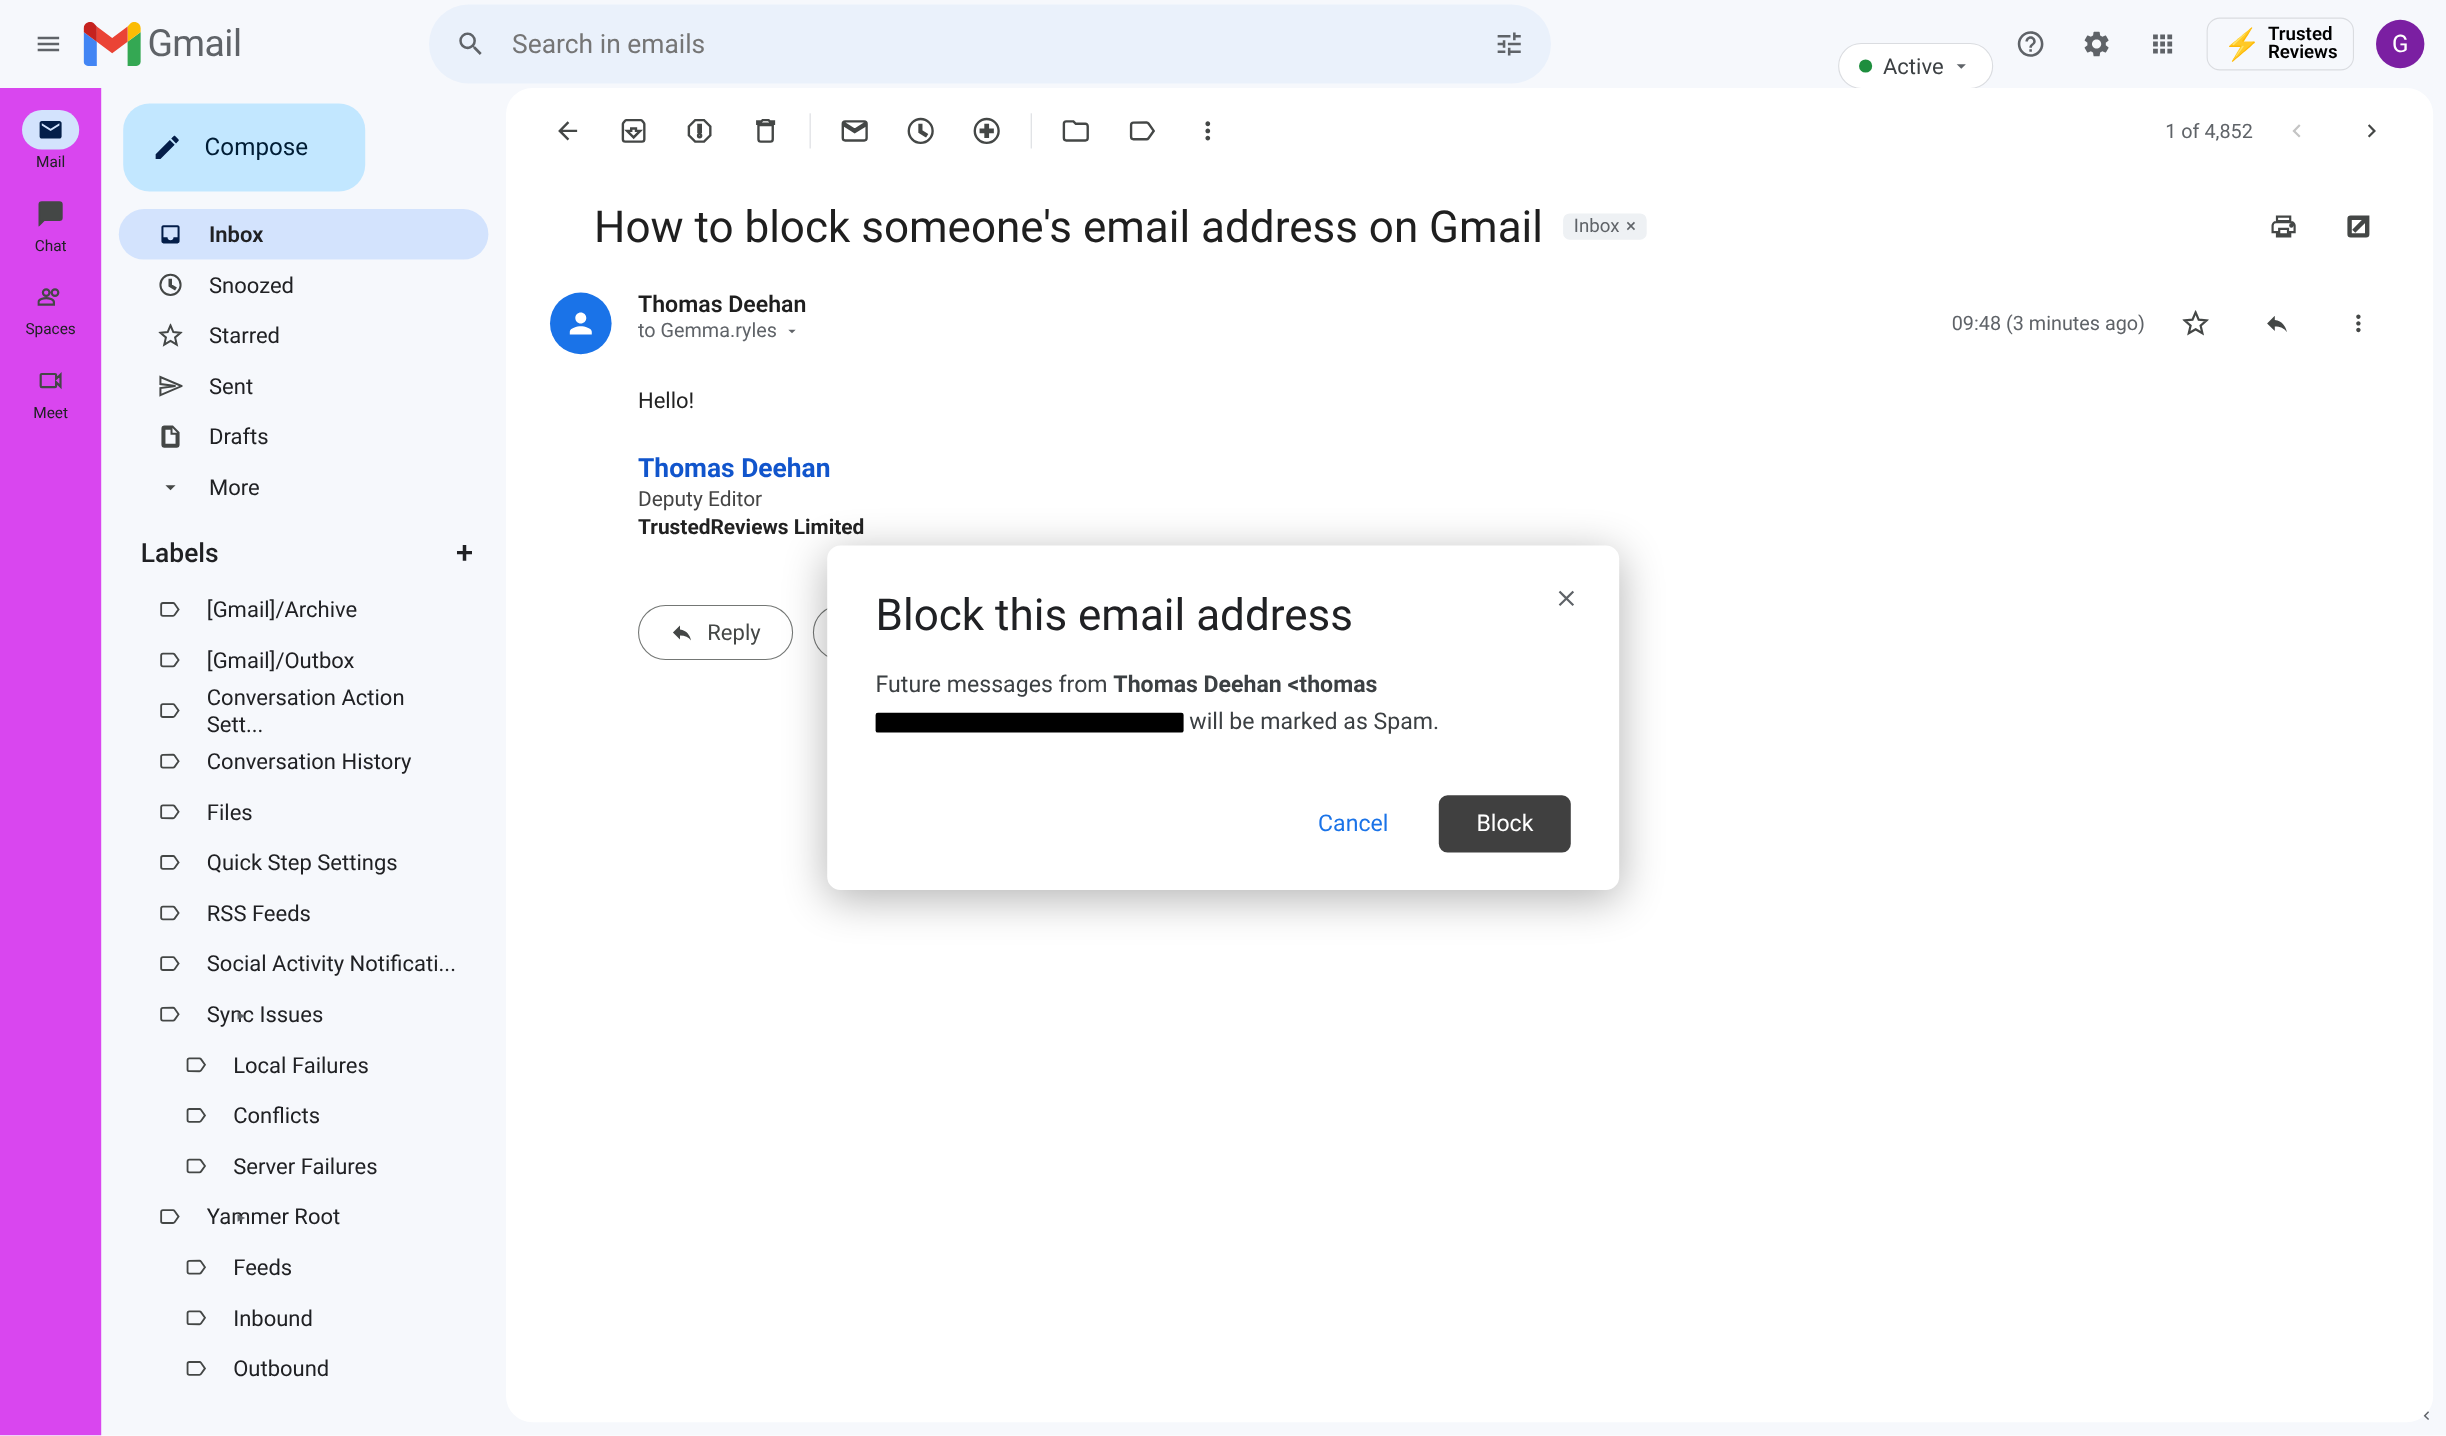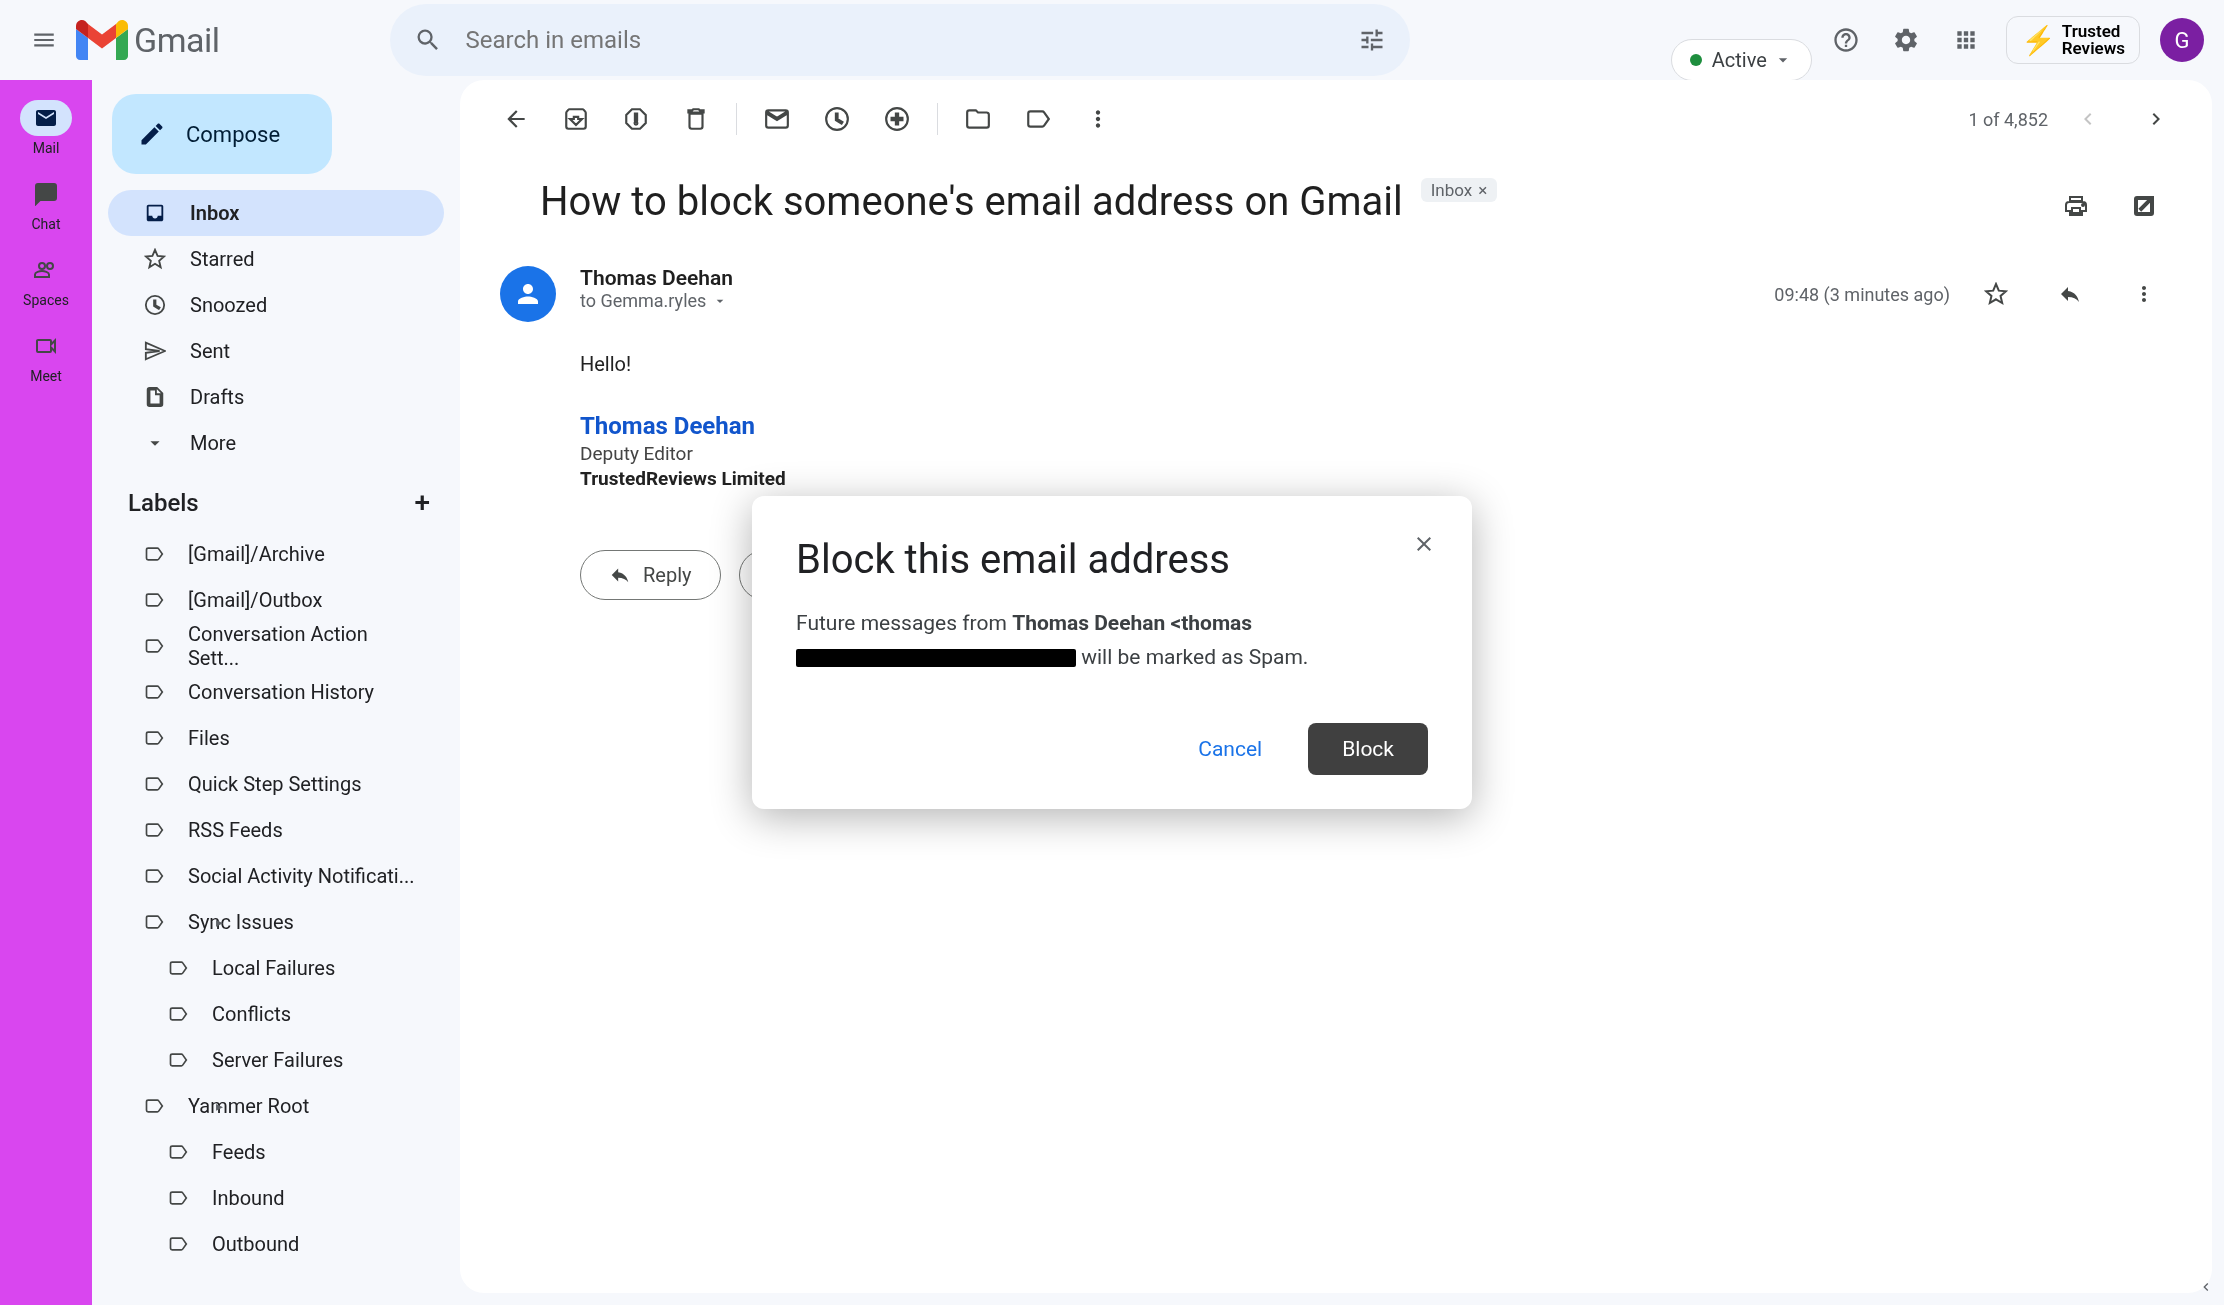--- a/index.html
+++ b/index.html
@@ -293,21 +293,21 @@
   margin-left: auto;
   display: flex;
   align-items: center;
   gap: 12px;
   font-size: 18px;
   color: #5f6368;
 }
 
 .subject-row {
   display: flex;
-  align-items: flex-start;
+  align-items: center;
   padding: 20px 40px 16px 80px;
 }
 
 .subject {
   font-size: 40px;
   color: #1f1f1f;
   font-weight: 400;
 }
 
 .inbox-chip {
@@ -623,29 +623,29 @@
   </div>
 
   <div class="nav-item active">
     <svg width="22" height="22" viewBox="0 0 24 24">
         <path fill="#041e49" d="M19 3H5c-1.1 0-2 .9-2 2v14c0 1.1.9 2 2 2h14c1.1 0 2-.9 2-2V5c0-1.1-.9-2-2-2zm0 12h-4c0 1.66-1.35 3-3 3s-3-1.34-3-3H5V5h14v10z"></path>
       </svg>
     <span>Inbox</span>
   </div>
   <div class="nav-item">
     <svg width="22" height="22" viewBox="0 0 24 24">
+        <path fill="none" stroke="#444746" stroke-width="2" d="M12 2C6.5 2 2 6.5 2 12s4.5 10 10 10 10-4.5 10-10S17.5 2 12 2zm4.2 14.2L11 13V7h1.5v5.2l4.5 2.7-.8 1.3z"></path>
+      </svg>
+    <span>Snoozed</span>
+  </div>
+  <div class="nav-item">
+    <svg width="22" height="22" viewBox="0 0 24 24">
         <path fill="none" stroke="#444746" stroke-width="2" d="M12 17.27L18.18 21l-1.64-7.03L22 9.24l-7.19-.61L12 2 9.19 8.63 2 9.24l5.46 4.73L5.82 21z"></path>
       </svg>
     <span>Starred</span>
-  </div>
-  <div class="nav-item">
-    <svg width="22" height="22" viewBox="0 0 24 24">
-        <path fill="none" stroke="#444746" stroke-width="2" d="M12 2C6.5 2 2 6.5 2 12s4.5 10 10 10 10-4.5 10-10S17.5 2 12 2zm4.2 14.2L11 13V7h1.5v5.2l4.5 2.7-.8 1.3z"></path>
-      </svg>
-    <span>Snoozed</span>
   </div>
   <div class="nav-item">
     <svg width="22" height="22" viewBox="0 0 24 24">
         <path fill="none" stroke="#444746" stroke-width="2" d="M2.01 21L23 12 2.01 3 2 10l15 2-15 2z"></path>
       </svg>
     <span>Sent</span>
   </div>
   <div class="nav-item">
     <svg width="22" height="22" viewBox="0 0 24 24">
         <path fill="none" stroke="#444746" stroke-width="2" d="M14 2H6c-1.1 0-2 .9-2 2v16c0 1.1.9 2 2 2h12c1.1 0 2-.9 2-2V8l-6-6zm4 18H6V4h7v5h5v11z"></path>

